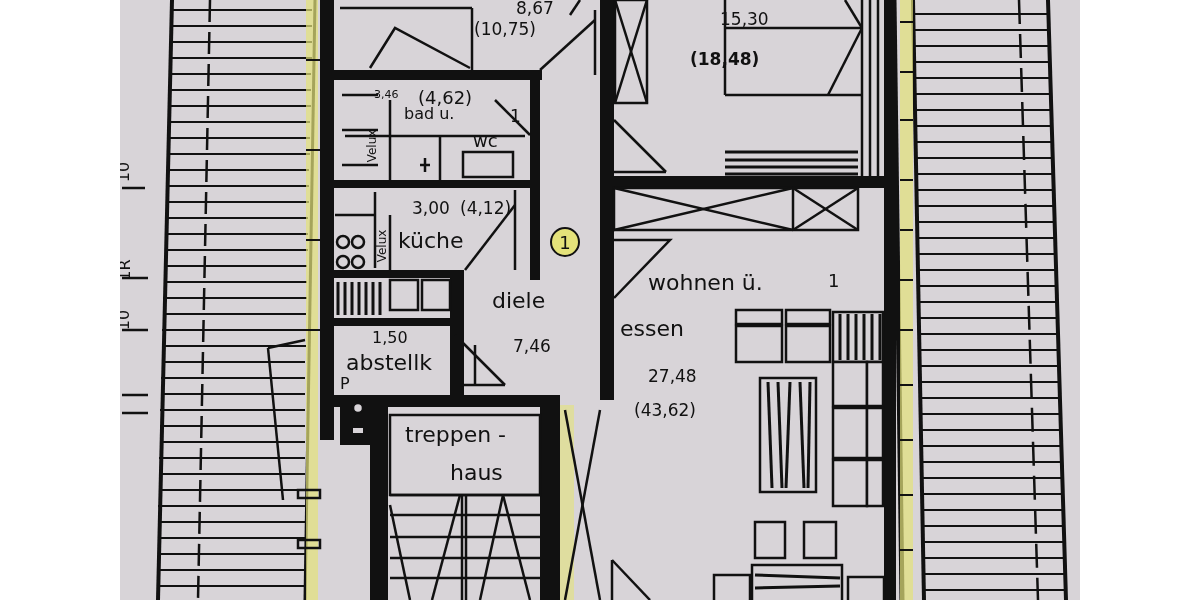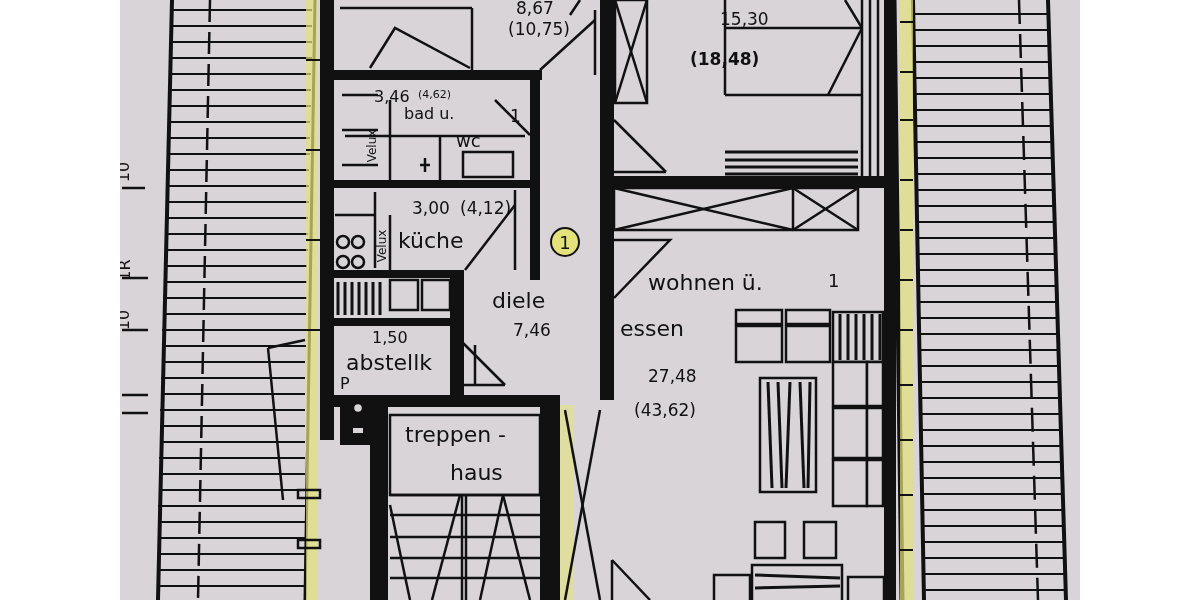--- a/index.html
+++ b/index.html
@@ -307,41 +307,41 @@
       <line x1="122" y1="395" x2="148" y2="395"></line>
       <line x1="122" y1="413" x2="148" y2="413"></line>
     </g>
   </svg>
 
   <div class="lbl" style="left:-6px;top:164px;font-size:16px;transform:rotate(-90deg);">10</div>
   <div class="lbl" style="left:-6px;top:262px;font-size:16px;transform:rotate(-90deg);">1R</div>
   <div class="lbl" style="left:-6px;top:312px;font-size:16px;transform:rotate(-90deg);">10</div>
 
   <div class="lbl num" style="left:396px;top:0px;">8,67</div>
-  <div class="lbl num" style="left:354px;top:21px;padding-left:34px;">(10,75)</div>
+  <div class="lbl num" style="left:354px;top:21px;">(10,75)</div>
 
   <div class="lbl num" style="left:600px;top:11px;">15,30</div>
   <div class="lbl num" style="left:570px;top:51px;font-weight:bold;">(18,48)</div>
 
-  <div class="lbl" style="left:254px;top:89px;font-size:16px;">3,46</div>
-  <div class="lbl" style="left:298px;top:89px;font-size:11px;">(4,62)</div>
+  <div class="lbl" style="left:254px;top:89px;font-size:11px;">3,46</div>
+  <div class="lbl" style="left:298px;top:89px;font-size:18px;">(4,62)</div>
   <div class="lbl" style="left:284px;top:106px;font-size:16px;">bad u.</div>
-  <div class="lbl" style="left:336px;top:132px;font-size:18px;">wc</div>
+  <div class="lbl" style="left:353px;top:132px;font-size:18px;">wc</div>
   <div class="lbl" style="left:390px;top:108px;font-size:17px;">1</div>
   <div class="lbl" style="left:236px;top:140px;font-size:12px;transform:rotate(-90deg);">Velux</div>
 
   <div class="lbl num" style="left:292px;top:200px;">3,00</div>
   <div class="lbl num" style="left:340px;top:200px;">(4,12)</div>
   <div class="lbl rm" style="left:278px;top:230px;">küche</div>
   <div class="lbl" style="left:246px;top:240px;font-size:12px;transform:rotate(-90deg);">Velux</div>
 
   <div class="badge" style="left:430px;top:227px;">1</div>
 
   <div class="lbl rm" style="left:372px;top:290px;">diele</div>
-  <div class="lbl num" style="left:393px;top:322px;">7,46</div>
+  <div class="lbl num" style="left:393px;top:338px;">7,46</div>
 
   <div class="lbl" style="left:252px;top:330px;font-size:16px;">1,50</div>
   <div class="lbl rm" style="left:226px;top:352px;">abstellk</div>
   <div class="lbl" style="left:220px;top:376px;font-size:16px;">P</div>
 
   <div class="lbl rm" style="left:285px;top:424px;">treppen -</div>
   <div class="lbl rm" style="left:330px;top:462px;">haus</div>
 
   <div class="lbl rm" style="left:528px;top:272px;">wohnen ü.</div>
   <div class="lbl" style="left:708px;top:272px;font-size:18px;">1</div>

